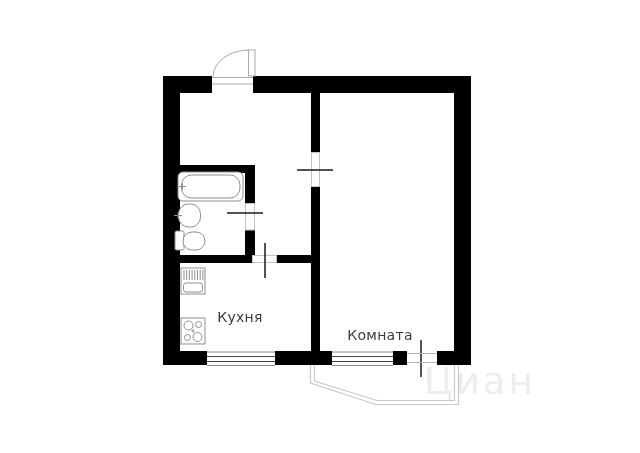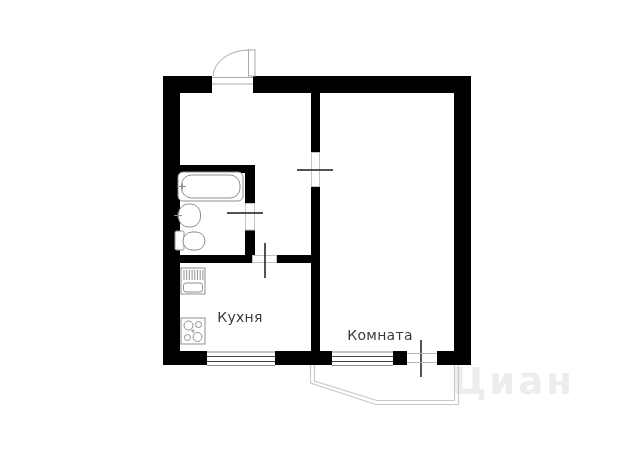--- a/index.html
+++ b/index.html
@@ -2,22 +2,22 @@
 <html><head>
 <meta charset="utf-8">
 <style>
   html,body{margin:0;padding:0;background:#ffffff;}
   .stage{position:relative;width:640px;height:453px;background:#ffffff;overflow:hidden;
          font-family:"DejaVu Sans",sans-serif;}
   .wall{position:absolute;background:#000000;}
   .svg-overlay{position:absolute;left:0;top:0;width:640px;height:453px;}
   .room-label{position:absolute;font-size:14px;color:#3a3a3a;letter-spacing:0.3px;
               transform:translate(-50%,-50%);white-space:nowrap;}
-  .watermark{position:absolute;left:424px;top:360px;font-size:37px;font-weight:bold;
-             color:#ededed;letter-spacing:3px;white-space:nowrap;margin-left:28px;}
+  .watermark{position:absolute;left:424px;top:360px;font-size:37px;font-weight:normal;
+             color:#ededed;letter-spacing:3px;white-space:nowrap;}
 </style>
 </head>
 <body>
 
 <div class="stage">
 
   <div class="watermark">Циан</div>
 
   <div class="wall" style="left:163px;top:76px;width:49px;height:17px"></div>
   <div class="wall" style="left:253px;top:76px;width:218px;height:17px"></div>

